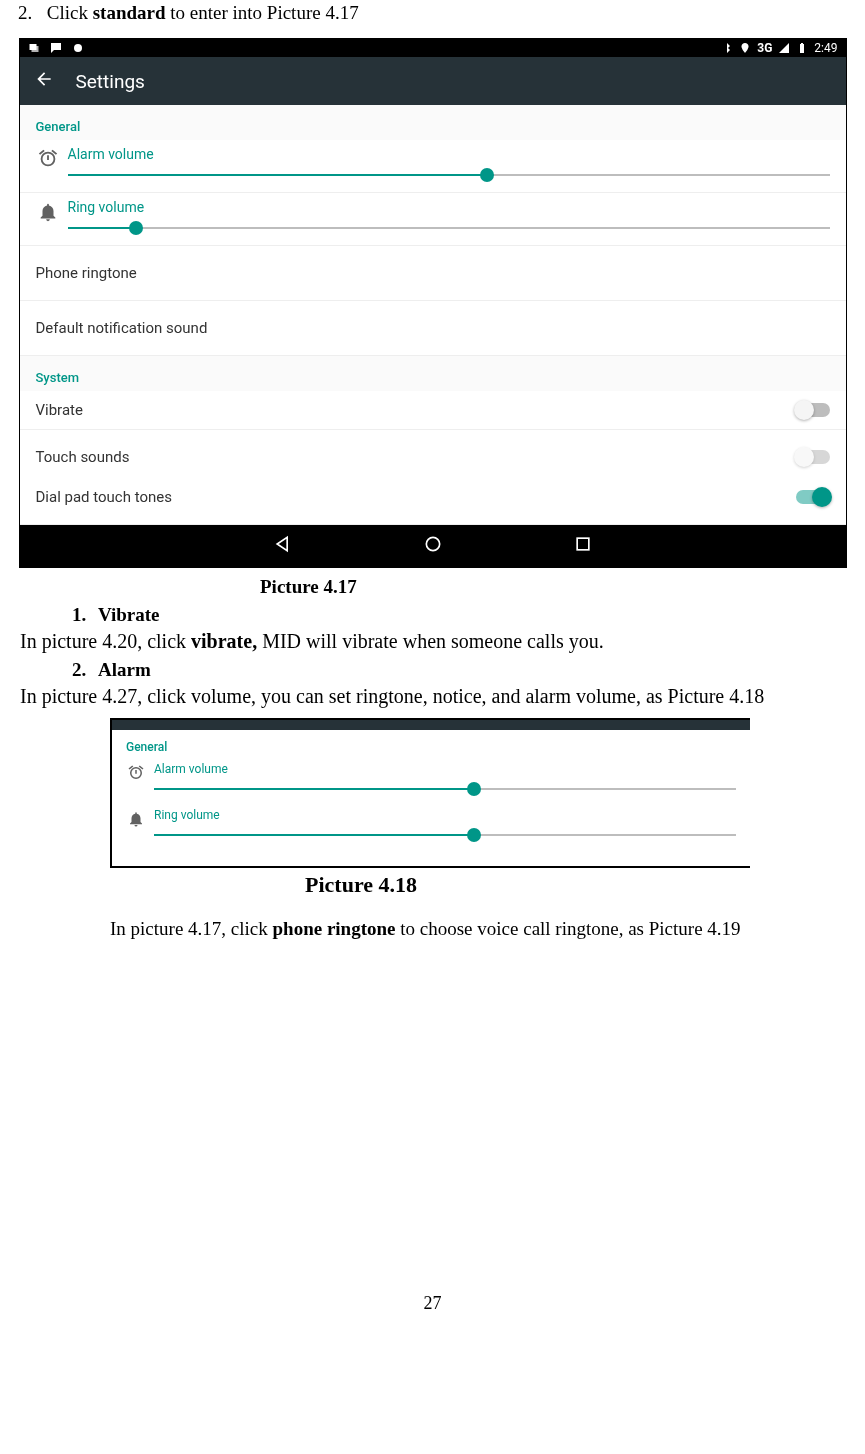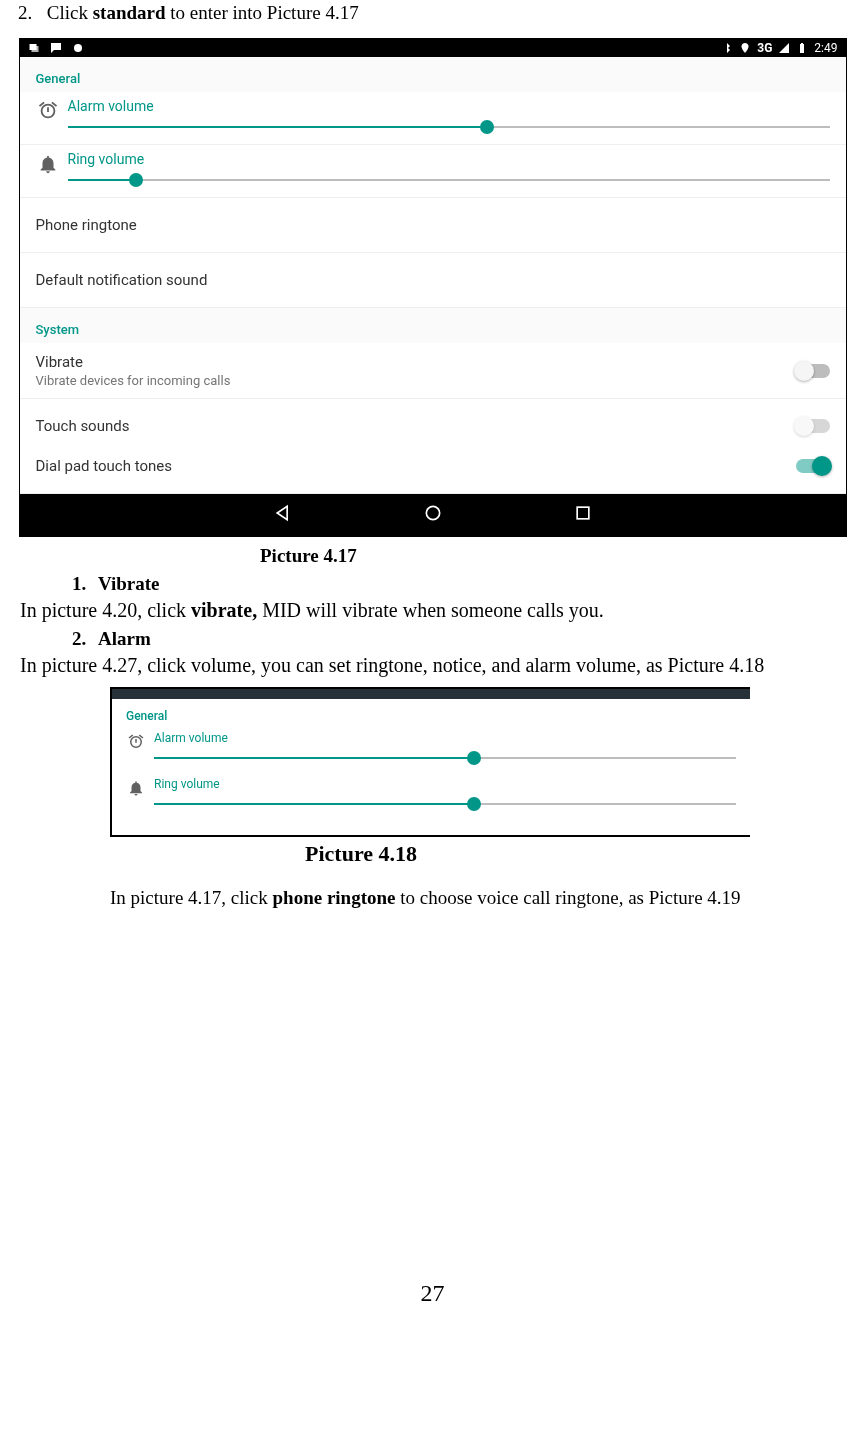--- a/index.html
+++ b/index.html
@@ -214,25 +214,25 @@
   .device2 .partial-row {
     height: 16px;
     padding-left: 42px;
     font-size: 12px;
     color: #333;
     overflow: hidden;
   }
 
   .page-number {
     position: absolute;
-    bottom: 6px;
+    bottom: 30px;
     left: 0;
     right: 0;
     text-align: center;
-    font-size: 24px;
+    font-size: 18px;
   }
 </style>
 </head>
 <body>
 
 <div class="page">
 
   <div class="instruction-line">
     <span class="num">2.</span>
     <span>Click </span><span class="bold">standard</span><span> to enter into Picture 4.17</span>
@@ -264,20 +264,28 @@
             <path fill="#fff" d="M2 22h20V2z"></path>
           </svg>
         <svg class="stat-icon" viewBox="0 0 24 24">
             <rect x="8" y="4" width="8" height="18" fill="#fff"></rect>
             <rect x="10" y="2" width="4" height="2" fill="#fff"></rect>
           </svg>
         <span>2:49</span>
       </div>
     </div>
 
+    <div class="app-bar">
+      <span class="back-arrow">
+        <svg viewBox="0 0 24 24">
+            <path d="M20 11H7.8l5.6-5.6L12 4l-8 8 8 8 1.4-1.4L7.8 13H20z"></path>
+          </svg>
+      </span>
+      <span class="app-title">Settings</span>
+    </div>
 
     <div class="content-area">
       <div class="section-header">General</div>
 
       <div class="slider-row">
         <div class="slider-icon">
           <svg viewBox="0 0 24 24">
               <path d="M12 4a8 8 0 1 0 0 16 8 8 0 0 0 0-16zm0 14a6 6 0 1 1 0-12 6 6 0 0 1 0 12zM7 2L2 6l1.4 1.4L8.4 3.4 7 2zm10 0l-1.4 1.4 5 4L22 6l-5-4zM11 8h2v5h-2z"></path>
             </svg>
         </div>
@@ -313,21 +321,20 @@
 
       <div class="list-row">
         <div class="row-main">Default notification sound</div>
       </div>
 
       <div class="section-header">System</div>
 
       <div class="list-row" style="padding-top:10px;padding-bottom:10px">
         <div class="row-main">
           <div>Vibrate</div>
-          <div class="sub">Vibrate devices for incoming calls</div>
         </div>
         <div class="toggle">
             <div class="knob"></div>
           </div>
       </div>
 
       <div class="list-row" style="padding-bottom:4px;border-bottom:none">
         <div class="row-main">Touch sounds</div>
         <div class="toggle" style="opacity:0.6">
             <div class="knob"></div>

